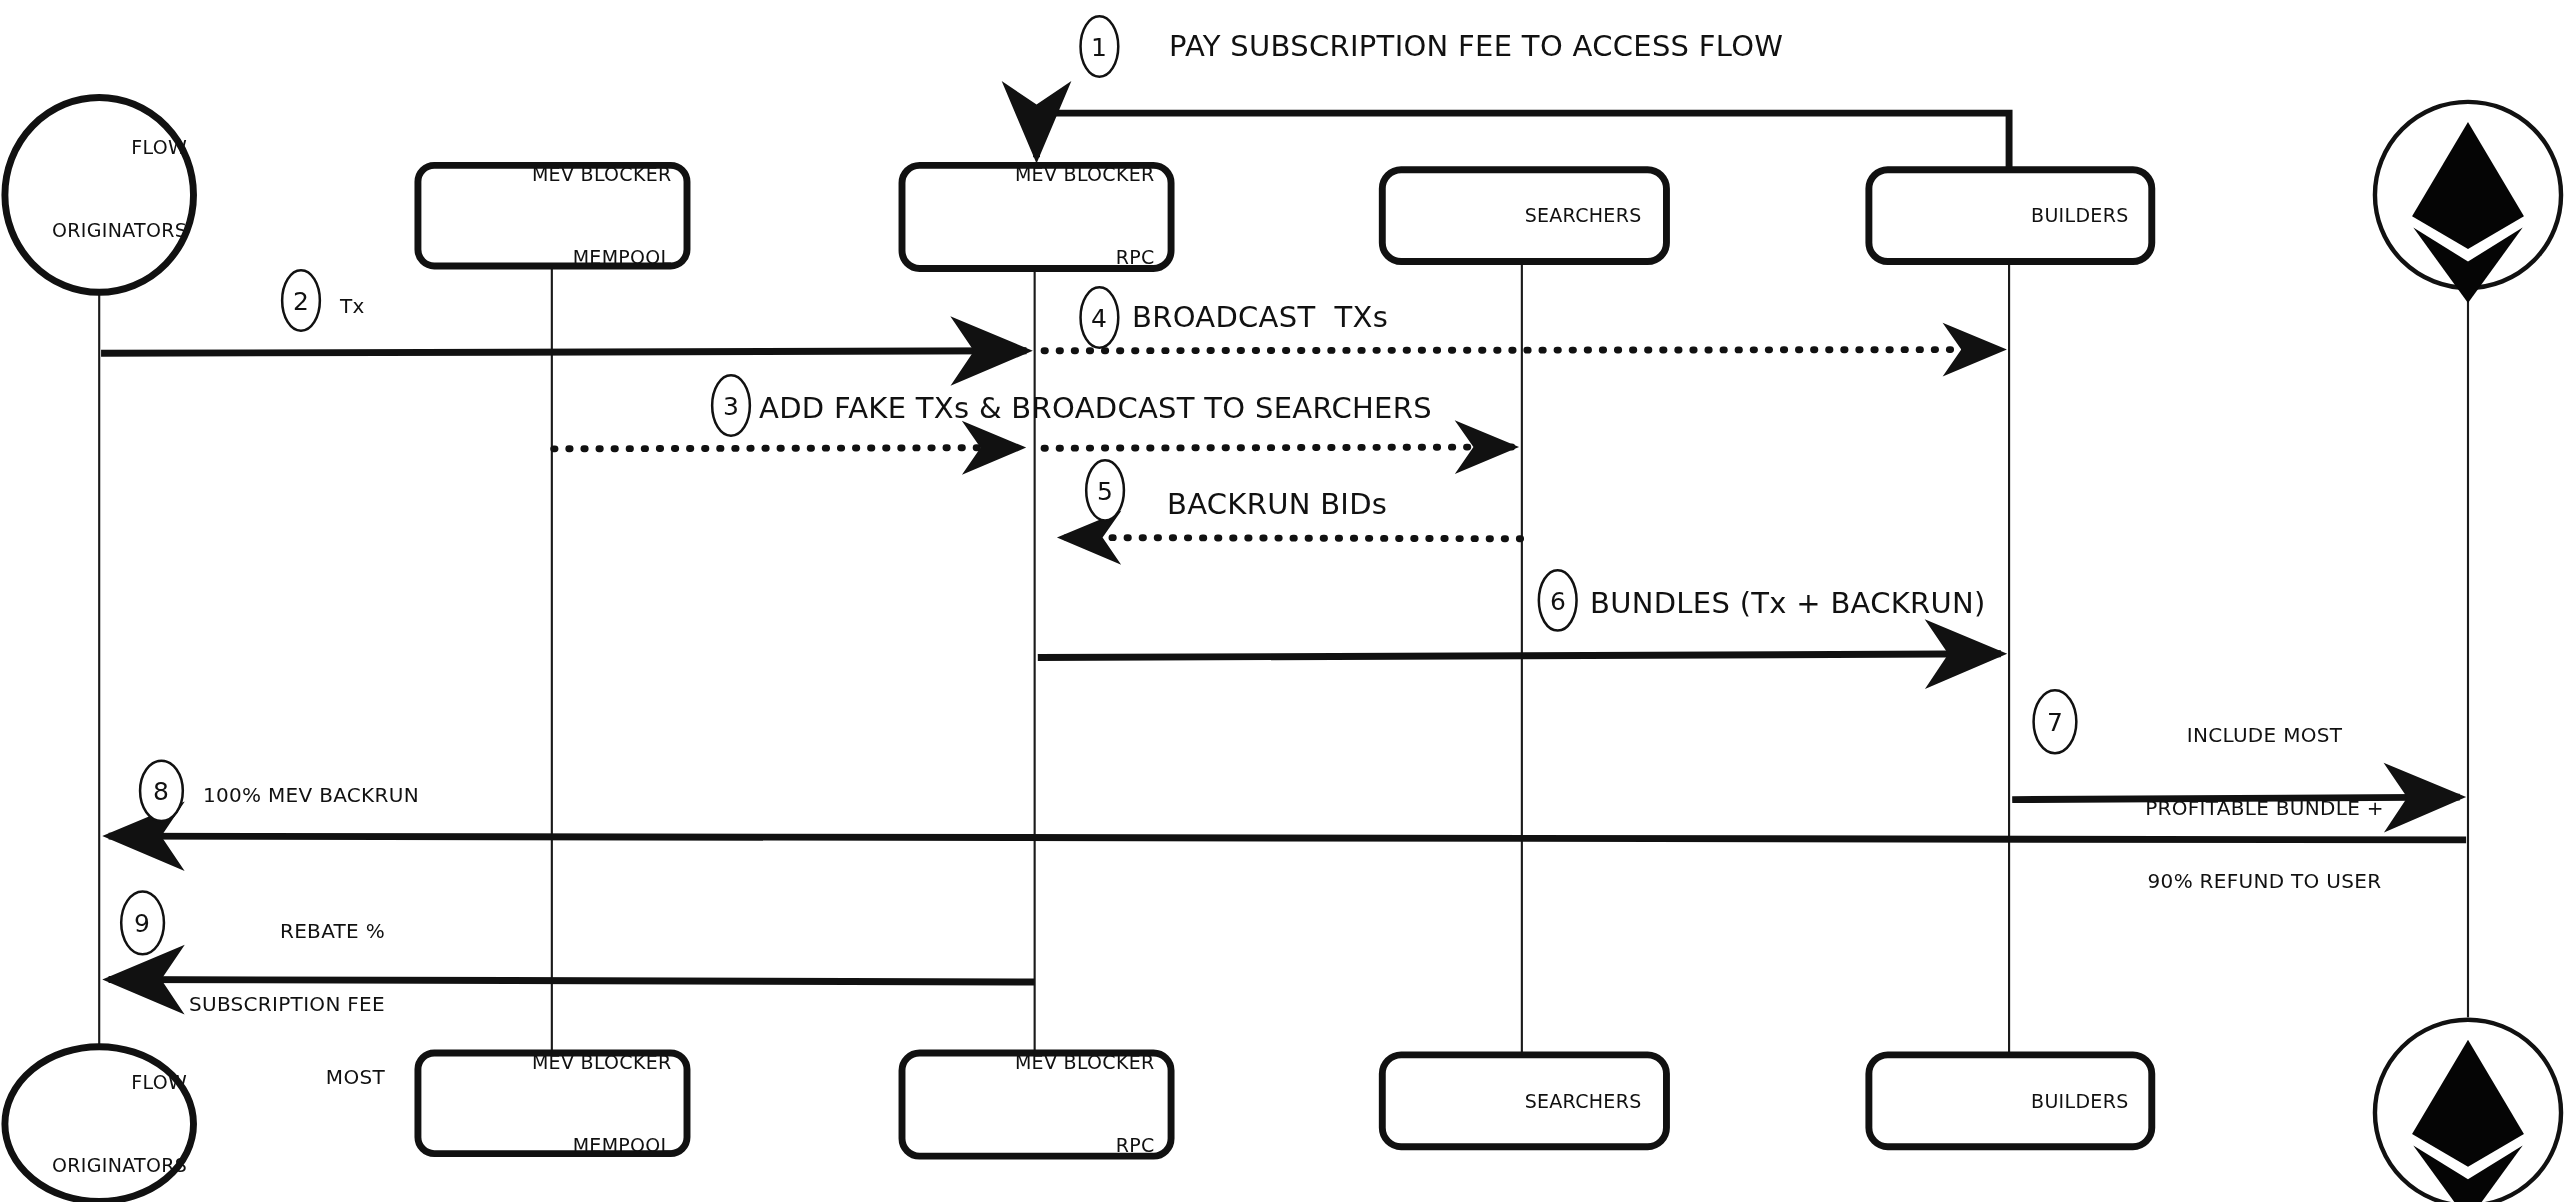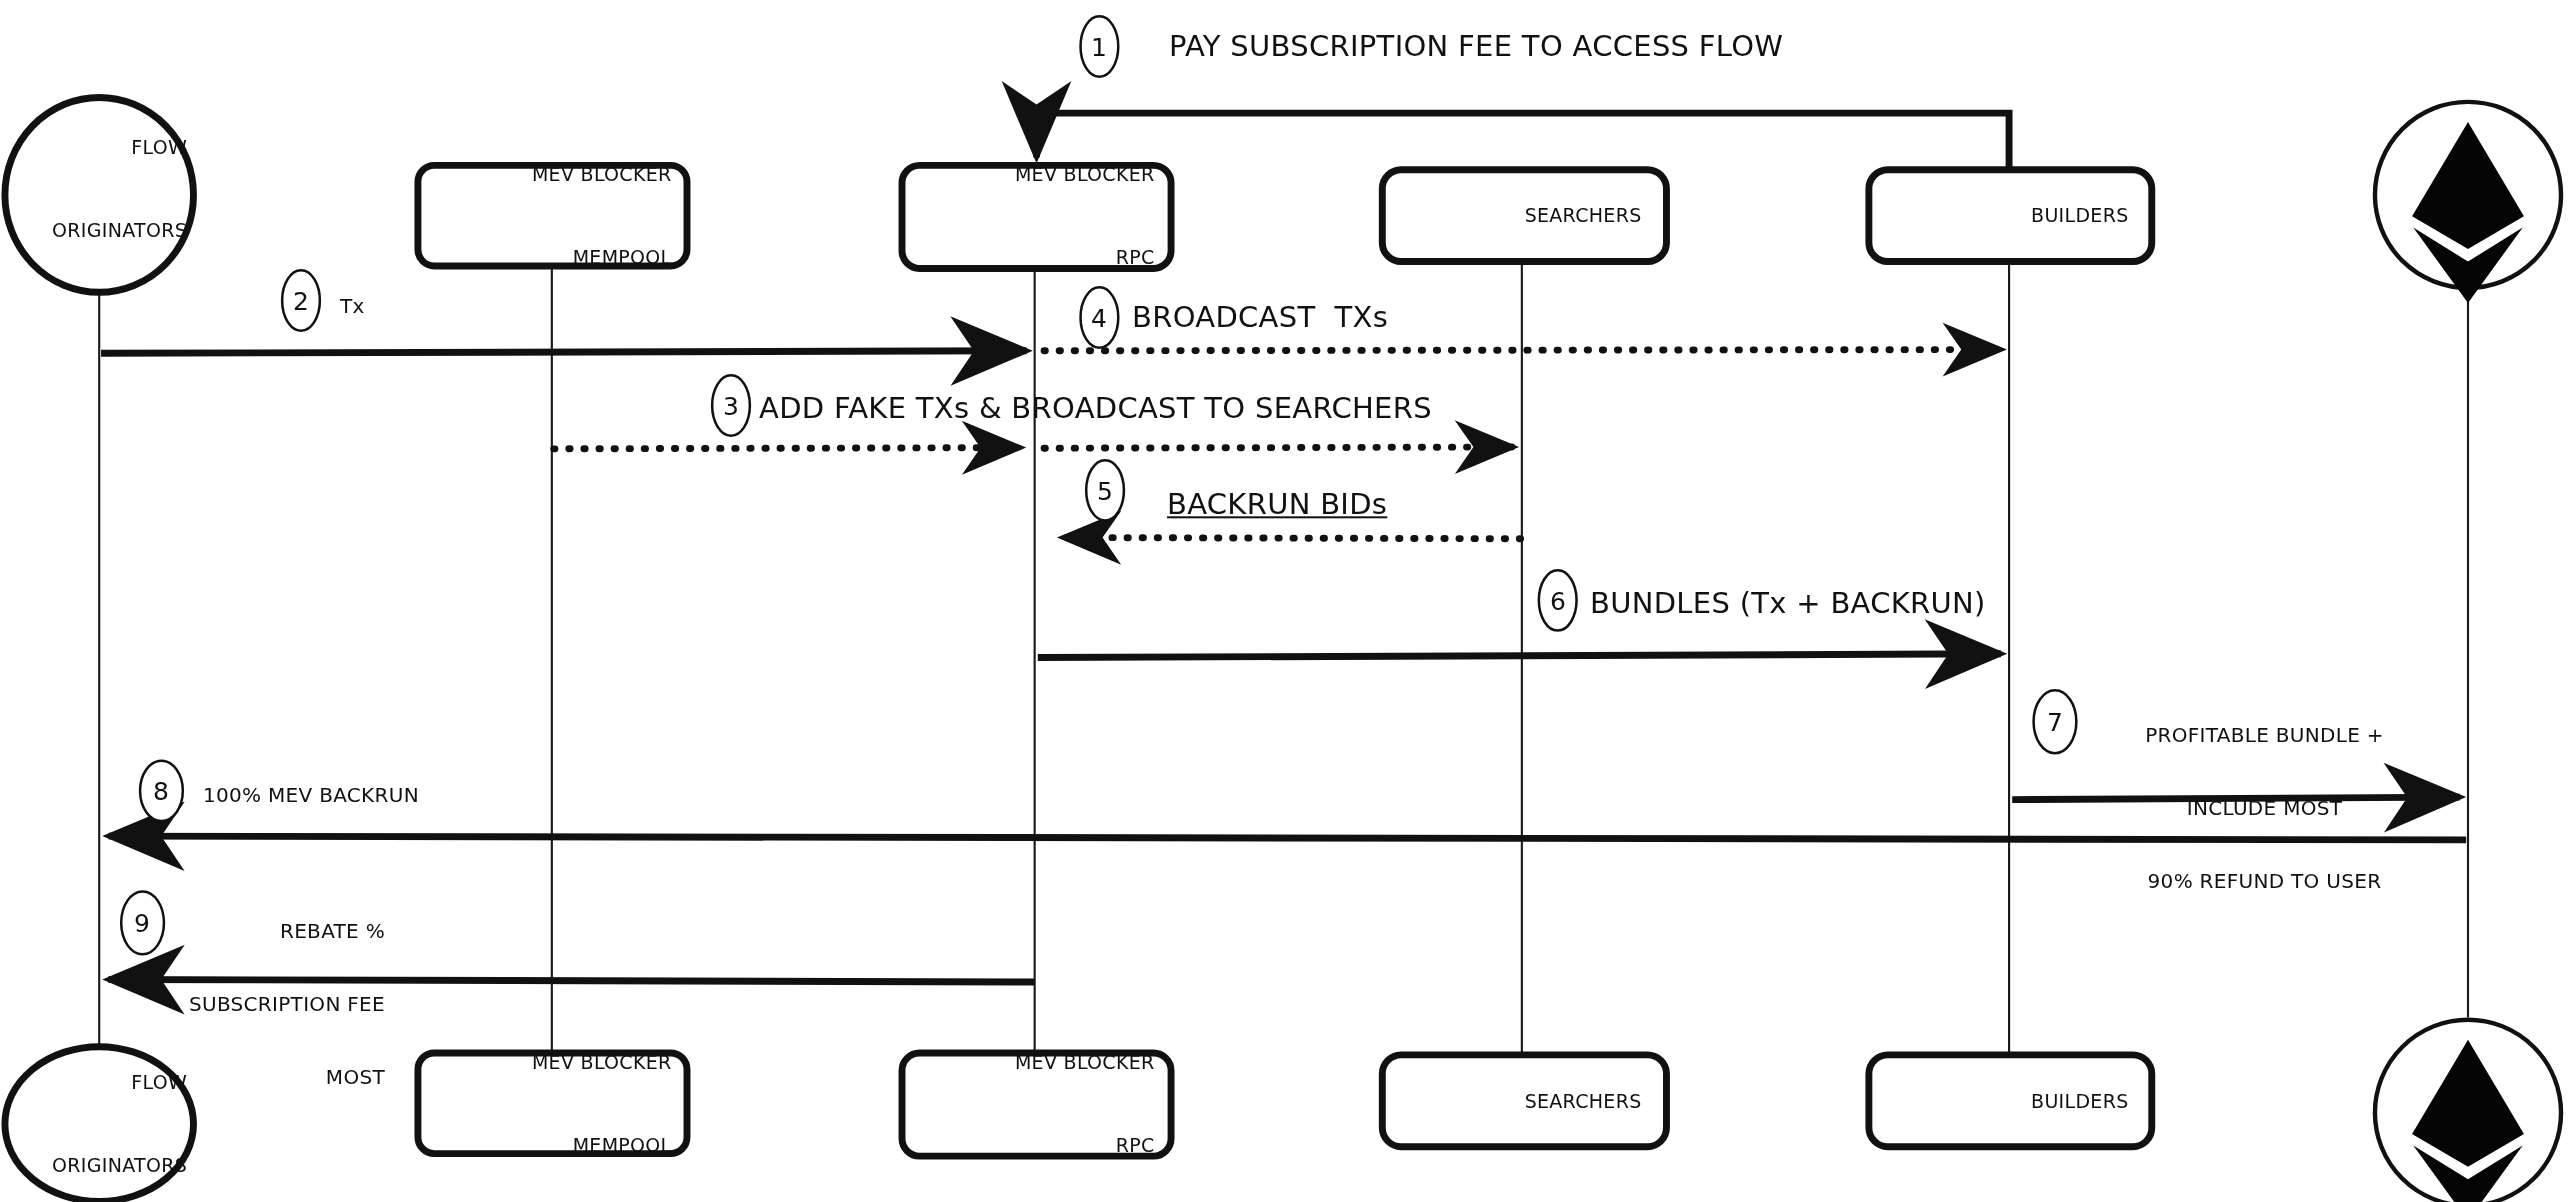--- a/index.html
+++ b/index.html
@@ -171,27 +171,27 @@
   <div class="lbl num ctr" style="left:142px;top:924px;width:38px;">9</div>
 
   <div class="lbl msg big lft" style="left:1169px;top:47px;">PAY SUBSCRIPTION FEE TO ACCESS FLOW</div>
 
   <div class="lbl msg lft" style="left:340px;top:306px;">Tx</div>
 
   <div class="lbl msg big lft" style="left:759px;top:409px;">ADD FAKE TXs &amp; BROADCAST TO SEARCHERS</div>
 
   <div class="lbl msg big lft" style="left:1132px;top:318px;">BROADCAST  TXs</div>
 
-  <div class="lbl msg big lft" style="left:1167px;top:505px;text-decoration:underline;">BACKRUN BIDs</div>
+  <div class="lbl msg big lft" style="left:1167px;top:505px;">BACKRUN BIDs</div>
 
   <div class="lbl msg big lft" style="left:1590px;top:604px;">BUNDLES (Tx + BACKRUN)</div>
 
   <div class="lbl msg" style="left:2063px;top:674px;width:403px;text-align:center;">
+    <div>INCLUDE MOST</div>
     <div>PROFITABLE BUNDLE +</div>
-    <div>INCLUDE MOST</div>
     <div>90% REFUND TO USER</div>
   </div>
 
   <div class="lbl msg lft" style="left:203px;top:795px;">100% MEV BACKRUN</div>
 
   <div class="lbl msg" style="left:189px;top:870px;">
     <div>REBATE %</div>
     <div>SUBSCRIPTION FEE</div>
     <div>MOST</div>
   </div>

